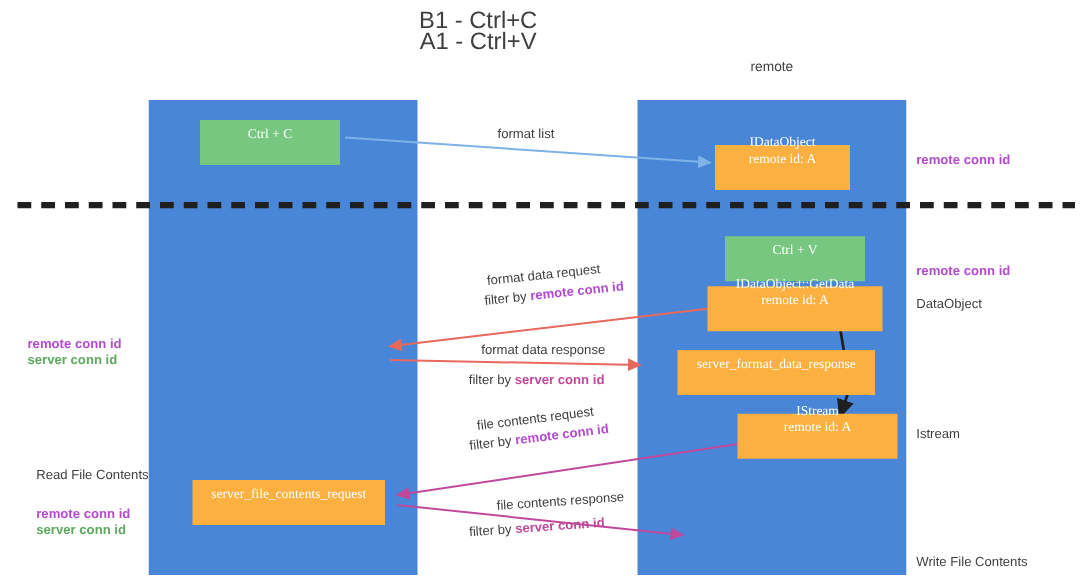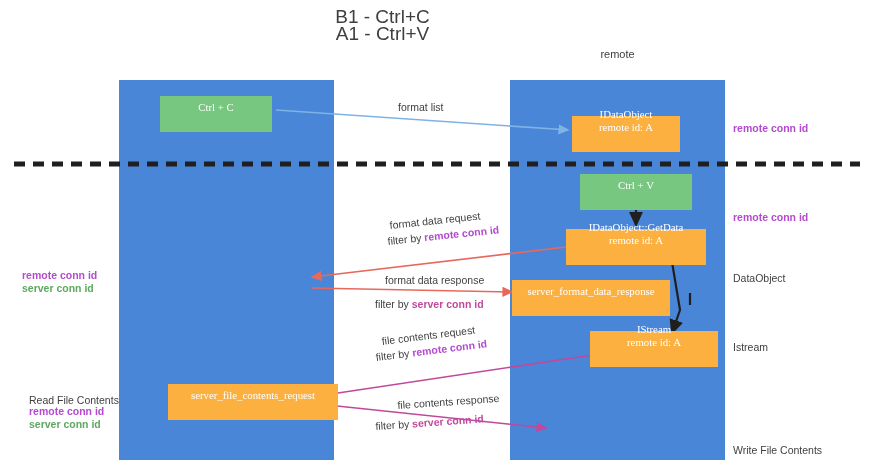--- a/index.html
+++ b/index.html
@@ -154,40 +154,40 @@
 
   <div class="node green" style="left:160px; top:96px; width:112px; height:25px;">
     <span>Ctrl + C</span>
   </div>
 
   <div class="node orange" style="left:572px; top:116px; width:108px; height:30px;">
     <span>IDataObject</span>
     <span class="l2">remote id: A</span>
   </div>
 
-  <div class="node green" style="left:580px; top:174px; width:112px; height:24px;">
+  <div class="node green" style="left:580px; top:189px; width:112px; height:24px;">
     <span>Ctrl + V</span>
   </div>
 
   <div class="node orange" style="left:566px; top:229px; width:140px; height:32px;">
     <span>IDataObject::GetData</span>
     <span class="l2">remote id: A</span>
   </div>
 
 
-  <div class="node orange" style="left:512px; top:280px; width:158px; height:28px;">
+  <div class="node orange" style="left:542px; top:280px; width:158px; height:28px;">
     <span>server_format_data_response</span>
   </div>
 
   <div class="node orange" style="left:590px; top:331px; width:128px; height:30px;">
     <span>IStream</span>
     <span class="l2">remote id: A</span>
   </div>
 
-  <div class="node orange" style="left:168px; top:384px; width:170px; height:24px;">
+  <div class="node orange" style="left:154px; top:384px; width:154px; height:24px;">
     <span>server_file_contents_request</span>
   </div>
 
 
   <div class="edge-label" style="left:398px; top:101px;">format list</div>
 
   <div class="edge-label" style="left:389px; top:219px; transform:rotate(-6deg); transform-origin:left top;">format data request</div>
   <div class="edge-label" style="left:387px; top:235px; transform:rotate(-6deg); transform-origin:left top;">
     <span>filter by</span>
     <span class="hl-purple">remote conn id</span>
@@ -206,24 +206,24 @@
   </div>
 
   <div class="edge-label" style="left:397px; top:399px; transform:rotate(-4deg); transform-origin:left top;">file contents response</div>
   <div class="edge-label" style="left:375px; top:420px; transform:rotate(-4deg); transform-origin:left top;">
     <span>filter by</span>
     <span class="hl-magenta">server conn id</span>
   </div>
 
   <div class="annot bold-purple" style="left:733px; top:122px;">remote conn id</div>
   <div class="annot bold-purple" style="left:733px; top:211px;">remote conn id</div>
-  <div class="annot" style="left:733px; top:237px;margin-top:35px;">DataObject</div>
+  <div class="annot" style="left:733px; top:237px;">DataObject</div>
   <div class="annot" style="left:733px; top:341px;">Istream</div>
   <div class="annot" style="left:733px; top:424px;margin-top:20px;">Write File Contents</div>
 
   <div class="annot bold-purple" style="left:22px; top:269px;">remote conn id</div>
   <div class="annot bold-green" style="left:22px; top:282px;">server conn id</div>
 
-  <div class="annot" style="left:29px; top:394px;">Read File Contents</div>
+  <div class="annot" style="left:29px; top:374px;">Read File Contents</div>
   <div class="annot bold-purple" style="left:29px; top:405px;">remote conn id</div>
   <div class="annot bold-green" style="left:29px; top:418px;">server conn id</div>
 
 </div>
 
 </body></html>

